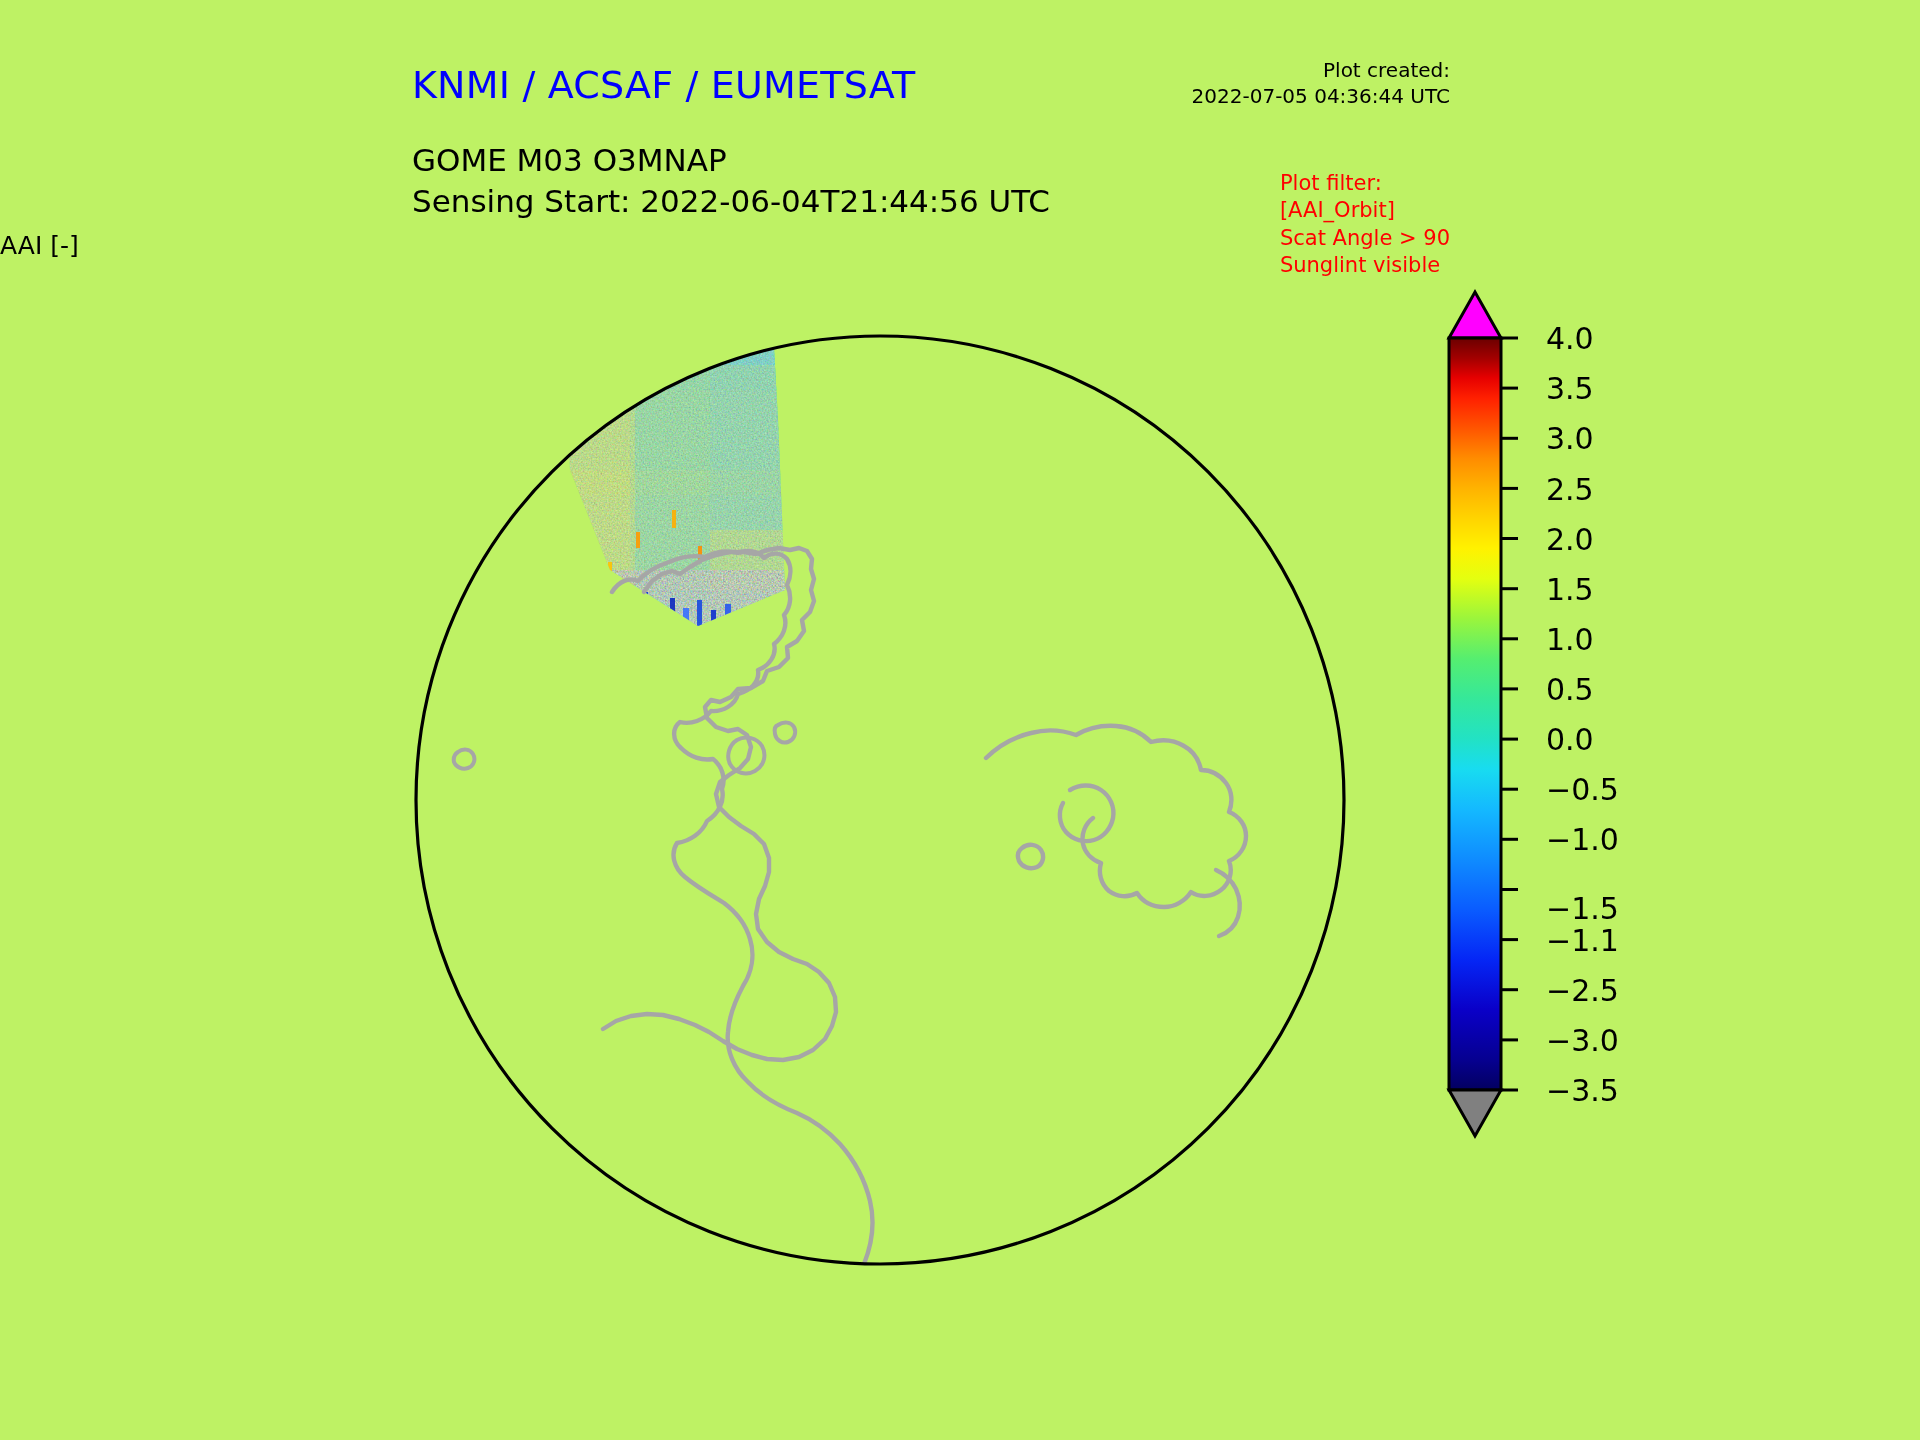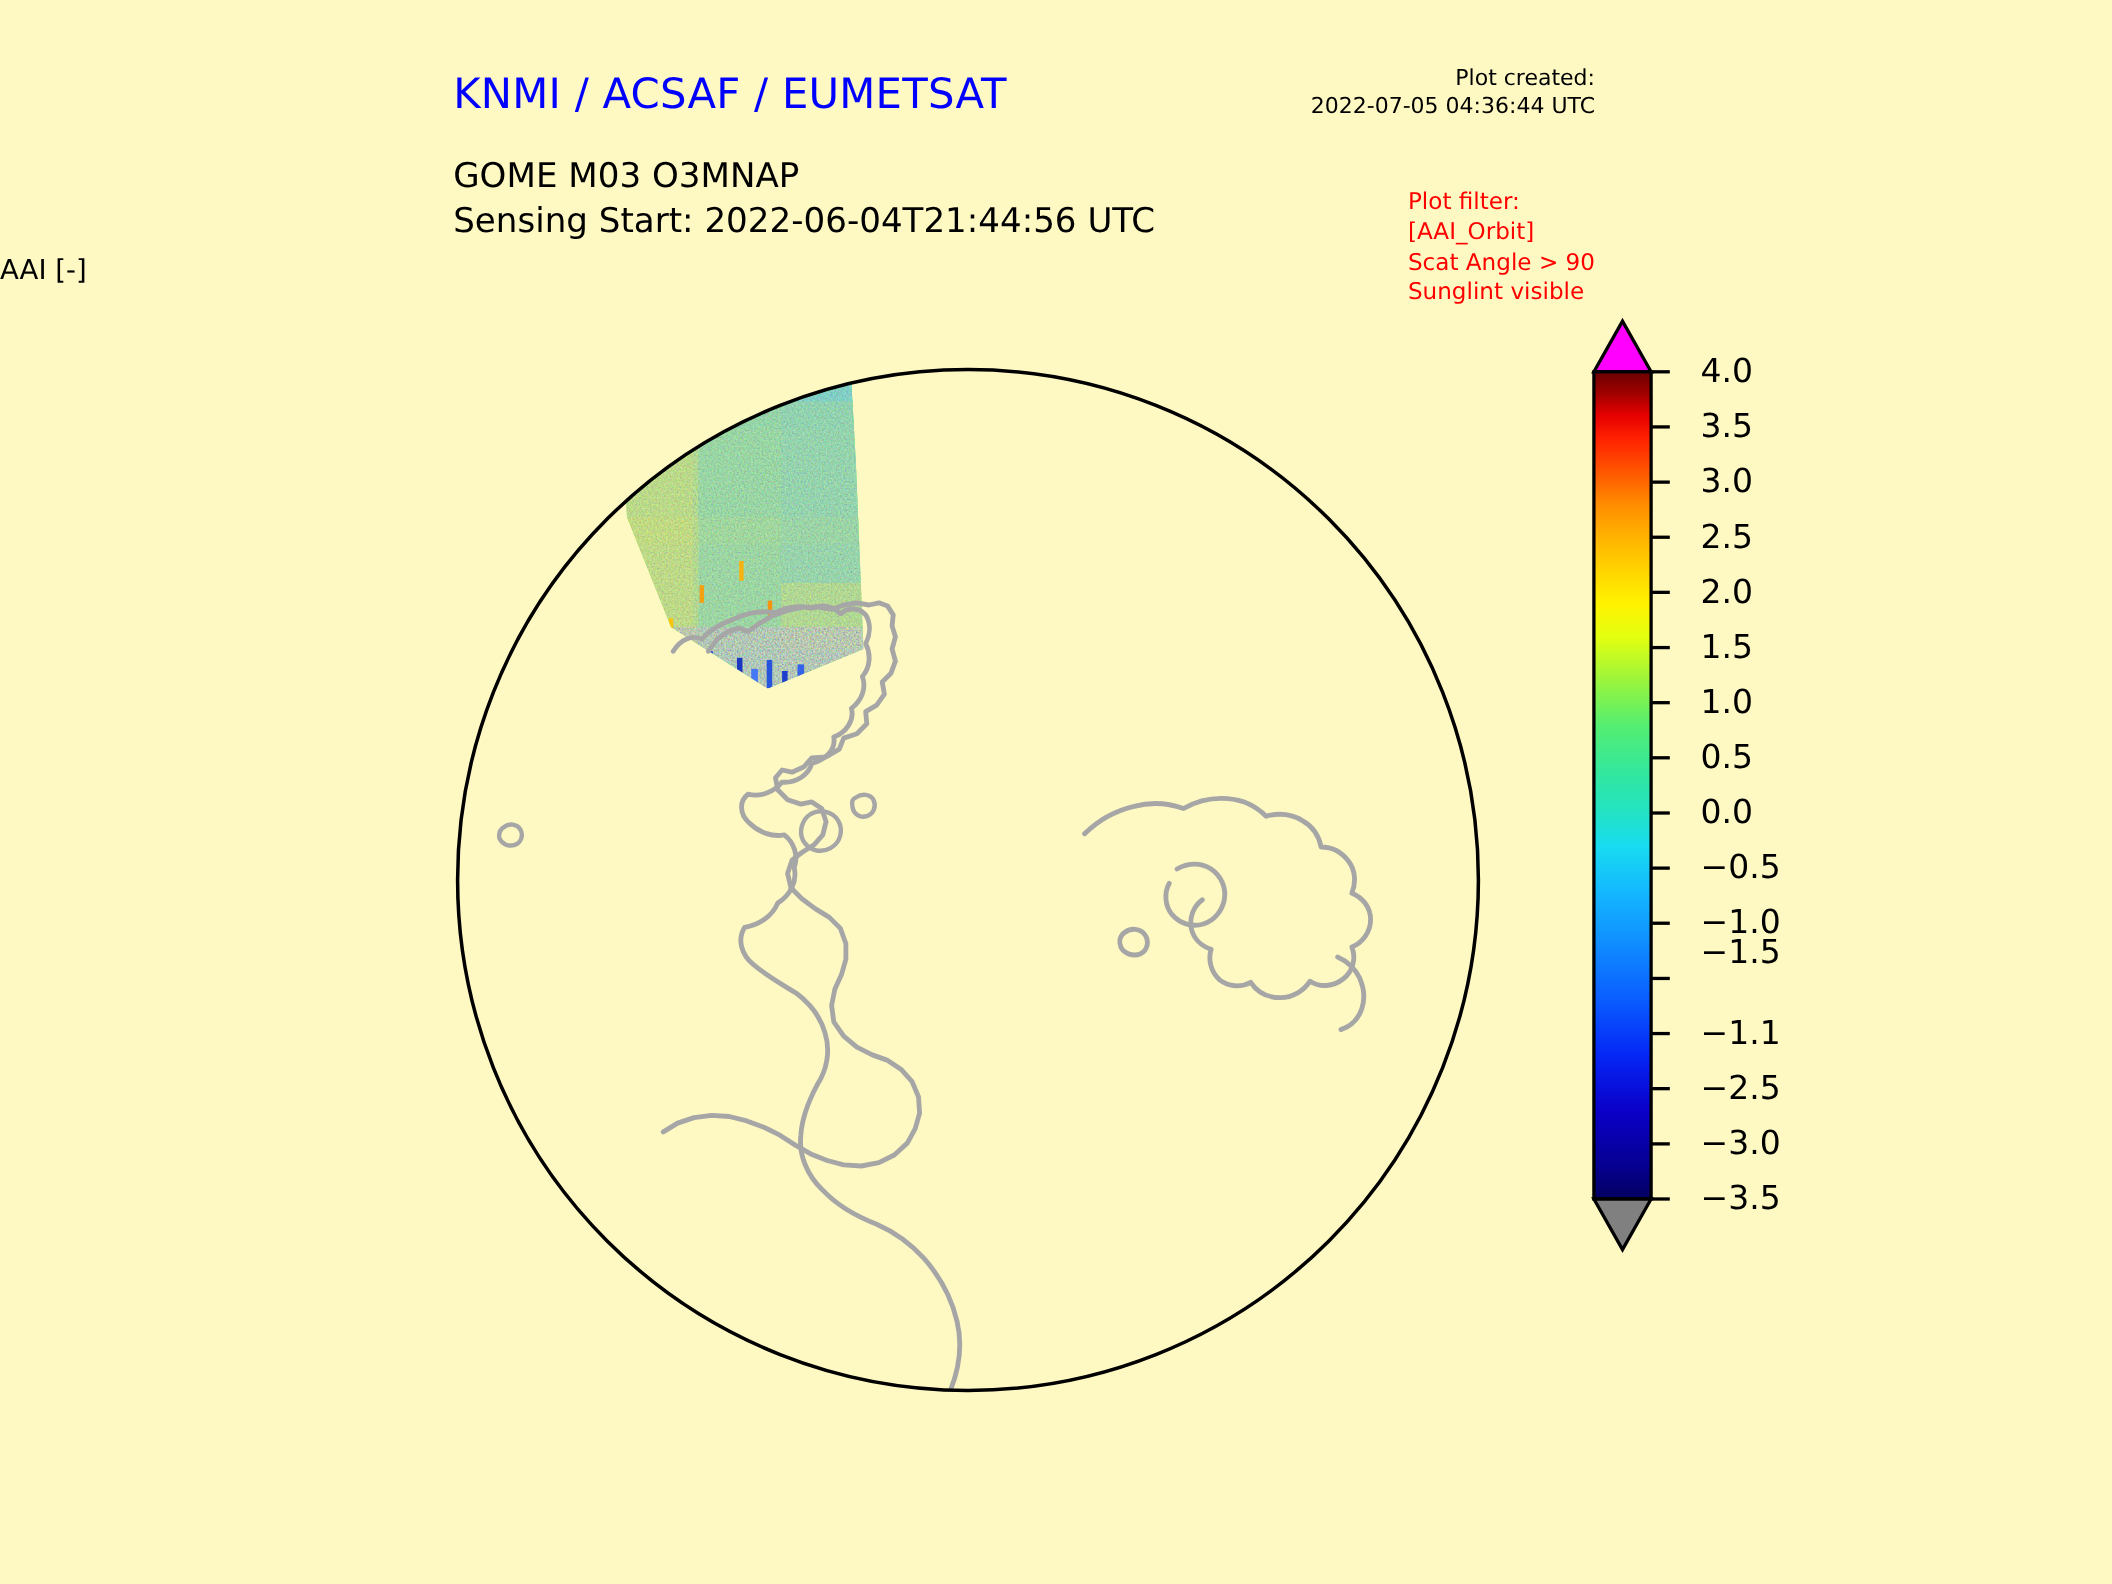--- a/index.html
+++ b/index.html
@@ -4,21 +4,21 @@
 <style>
   html, body {
     margin: 0;
     padding: 0;
     background: #ffffff;
   }
   #page {
     position: relative;
     width: 1920px;
     height: 1440px;
-    background: #fef9c3;
+    background: #bef264;
     font-family: "DejaVu Sans", sans-serif;
     overflow: hidden;
   }
 
   
   #org-title {
     position: absolute;
     left: 412px;
     top: 63px;
     font-size: 38px;
@@ -1011,20 +1011,20 @@
     <div class="cb-tick-label" style="top:108px">3.5</div>
     <div class="cb-tick-label" style="top:158px">3.0</div>
     <div class="cb-tick-label" style="top:209px">2.5</div>
     <div class="cb-tick-label" style="top:259px">2.0</div>
     <div class="cb-tick-label" style="top:309px">1.5</div>
     <div class="cb-tick-label" style="top:359px">1.0</div>
     <div class="cb-tick-label" style="top:409px">0.5</div>
     <div class="cb-tick-label" style="top:459px">0.0</div>
     <div class="cb-tick-label" style="top:509px">−0.5</div>
     <div class="cb-tick-label" style="top:559px">−1.0</div>
-    <div class="cb-tick-label" style="top:586px">−1.5</div>
+    <div class="cb-tick-label" style="top:628px">−1.5</div>
     <div class="cb-tick-label" style="top:660px">−1.1</div>
     <div class="cb-tick-label" style="top:710px">−2.5</div>
     <div class="cb-tick-label" style="top:760px">−3.0</div>
     <div class="cb-tick-label" style="top:810px">−3.5</div>
   </div>
 
 </div>
 
 </body></html>

